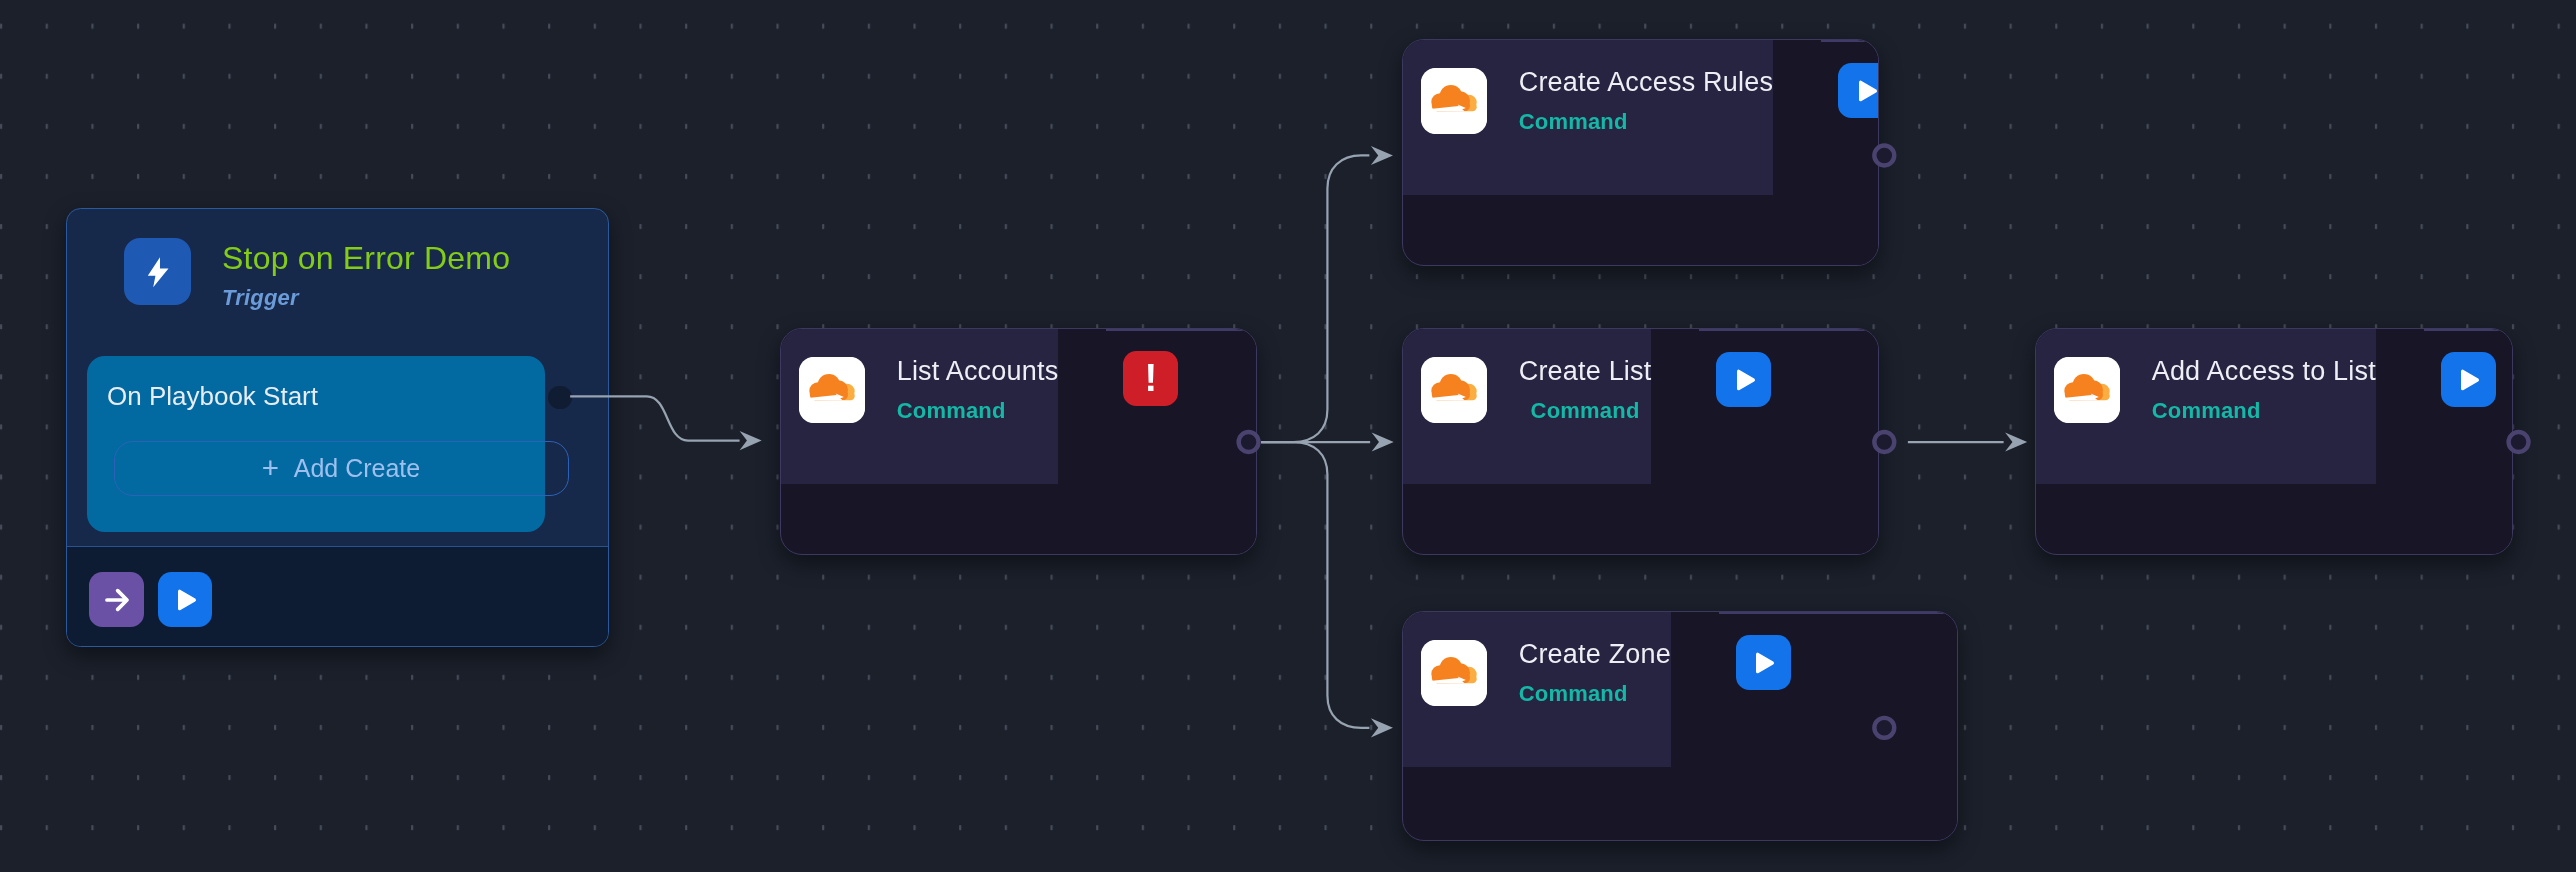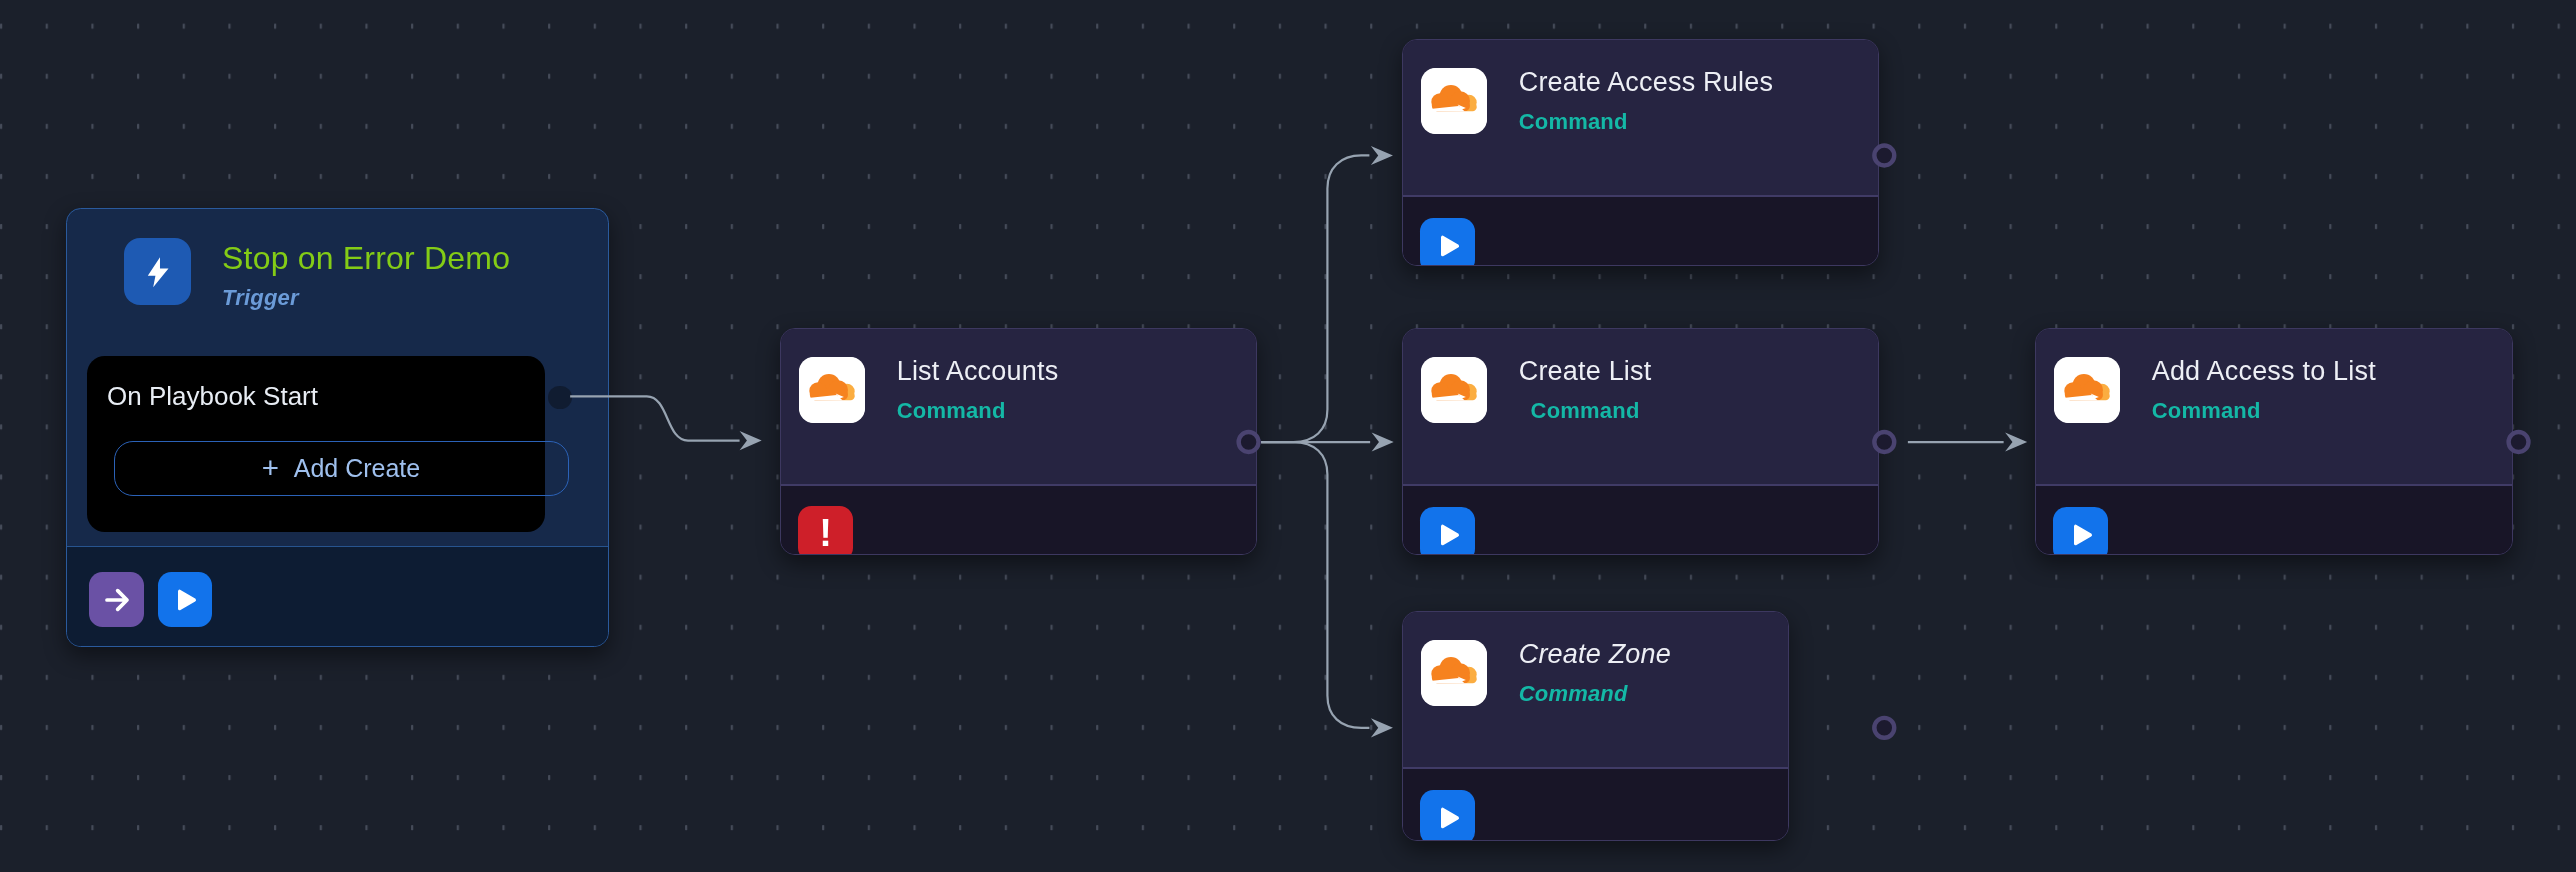--- a/index.html
+++ b/index.html
@@ -8,23 +8,23 @@
     background:#1b202b;
     font-family:"Liberation Sans","DejaVu Sans",sans-serif;
   }
   #gridsvg,#wires{position:absolute;left:0;top:0;width:2576px;height:873px;}
   #gridsvg{z-index:0;}
   .node{position:absolute;box-sizing:border-box;z-index:1;}
   #wires{z-index:2;pointer-events:none;}
 
   
   .cmd-node{
-    border:1.5px solid #3d3860;border-radius:15px;overflow:hidden;
+    border:1.5px solid #3d3860;border-radius:22px;overflow:hidden;
     background:#181527;box-shadow:0 8.8px 22px rgba(0,0,0,.45);
-    display:flex;flex-direction:column;
+    display:flex;flex-direction:row;gap:48px;
   }
   .cmd-header{
     height:130px;background:#262441;flex:0 0 auto;
     display:flex;align-items:flex-start;padding:25px 0 0 17.7px;
   }
   .app-icon{
     width:66px;height:66px;border-radius:16px;background:#ffffff;
     margin-top:2.9px;flex:0 0 auto;display:flex;align-items:center;justify-content:center;
   }
   .app-icon svg{width:66px;height:66px;display:block;}
@@ -56,21 +56,21 @@
   }
   .trg-icon{
     position:absolute;left:57px;top:29px;width:67px;height:67px;border-radius:16px;
     background:#1e5ab3;display:flex;align-items:center;justify-content:center;
   }
   .trg-icon svg{width:34px;height:34px;}
   .trg-titles{position:absolute;left:155px;top:32px;}
   .trg-title{font-size:32px;line-height:34px;color:#84cc16;font-weight:400;letter-spacing:0.2px;white-space:nowrap;}
   .trg-card{
     position:absolute;left:20px;top:147px;width:458px;height:176px;border-radius:17.7px;
-    background:#000000;
+    background:#0369a1;
   }
   .trg-item-label{position:absolute;left:20px;top:24px;font-size:26px;line-height:32px;color:#e8edf4;}
   .trg-port-dot{position:absolute;left:461px;top:29.5px;width:23.6px;height:23.6px;border-radius:50%;background:#101c31;}
   .add-trigger-btn{
     position:absolute;left:26.5px;top:85px;width:455px;height:55px;border-radius:19px;
     background:transparent;border:1.5px solid #2b62b8;box-sizing:border-box;cursor:pointer;
     display:flex;align-items:center;justify-content:center;gap:14.7px;
     color:#9fc0ee;font-size:25px;font-family:inherit;
   }
   .add-trigger-btn .plus{font-size:29.5px;font-weight:400;line-height:1;transform:translateY(-1.5px);}
@@ -214,21 +214,21 @@
       <button class="sq-btn play">
         <span style="display:flex;">
           <svg viewBox="0 0 24 24" width="32" height="32">
               <path d="M8 5.5v13L19 12z" fill="#ffffff" stroke="#ffffff" stroke-width="2.5" stroke-linejoin="round"></path>
             </svg>
         </span>
       </button>
     </div>
   </div>
 
-  <div class="node cmd-node" style="left:1402px;top:611px;width:387px;height:230px;font-style:italic;">
+  <div class="node cmd-node" style="left:1402px;top:611px;width:556px;height:230px;">
     <div class="cmd-header">
       <span class="app-icon">
         <svg viewBox="0 0 64 64">
           <rect width="64" height="64" rx="14" fill="#ffffff"></rect>
           <circle cx="46.5" cy="33.5" r="7.5" fill="#fbad41"></circle>
           <rect x="40" y="33.5" width="14" height="8.5" rx="4" fill="#fbad41"></rect>
           <circle cx="29" cy="27.5" r="11" fill="#f6821f"></circle>
           <circle cx="18.5" cy="33" r="8.5" fill="#f6821f"></circle>
           <circle cx="38" cy="32" r="9.5" fill="#f6821f"></circle>
           <rect x="10.5" y="31" width="37" height="11" rx="5.5" fill="#f6821f"></rect>

